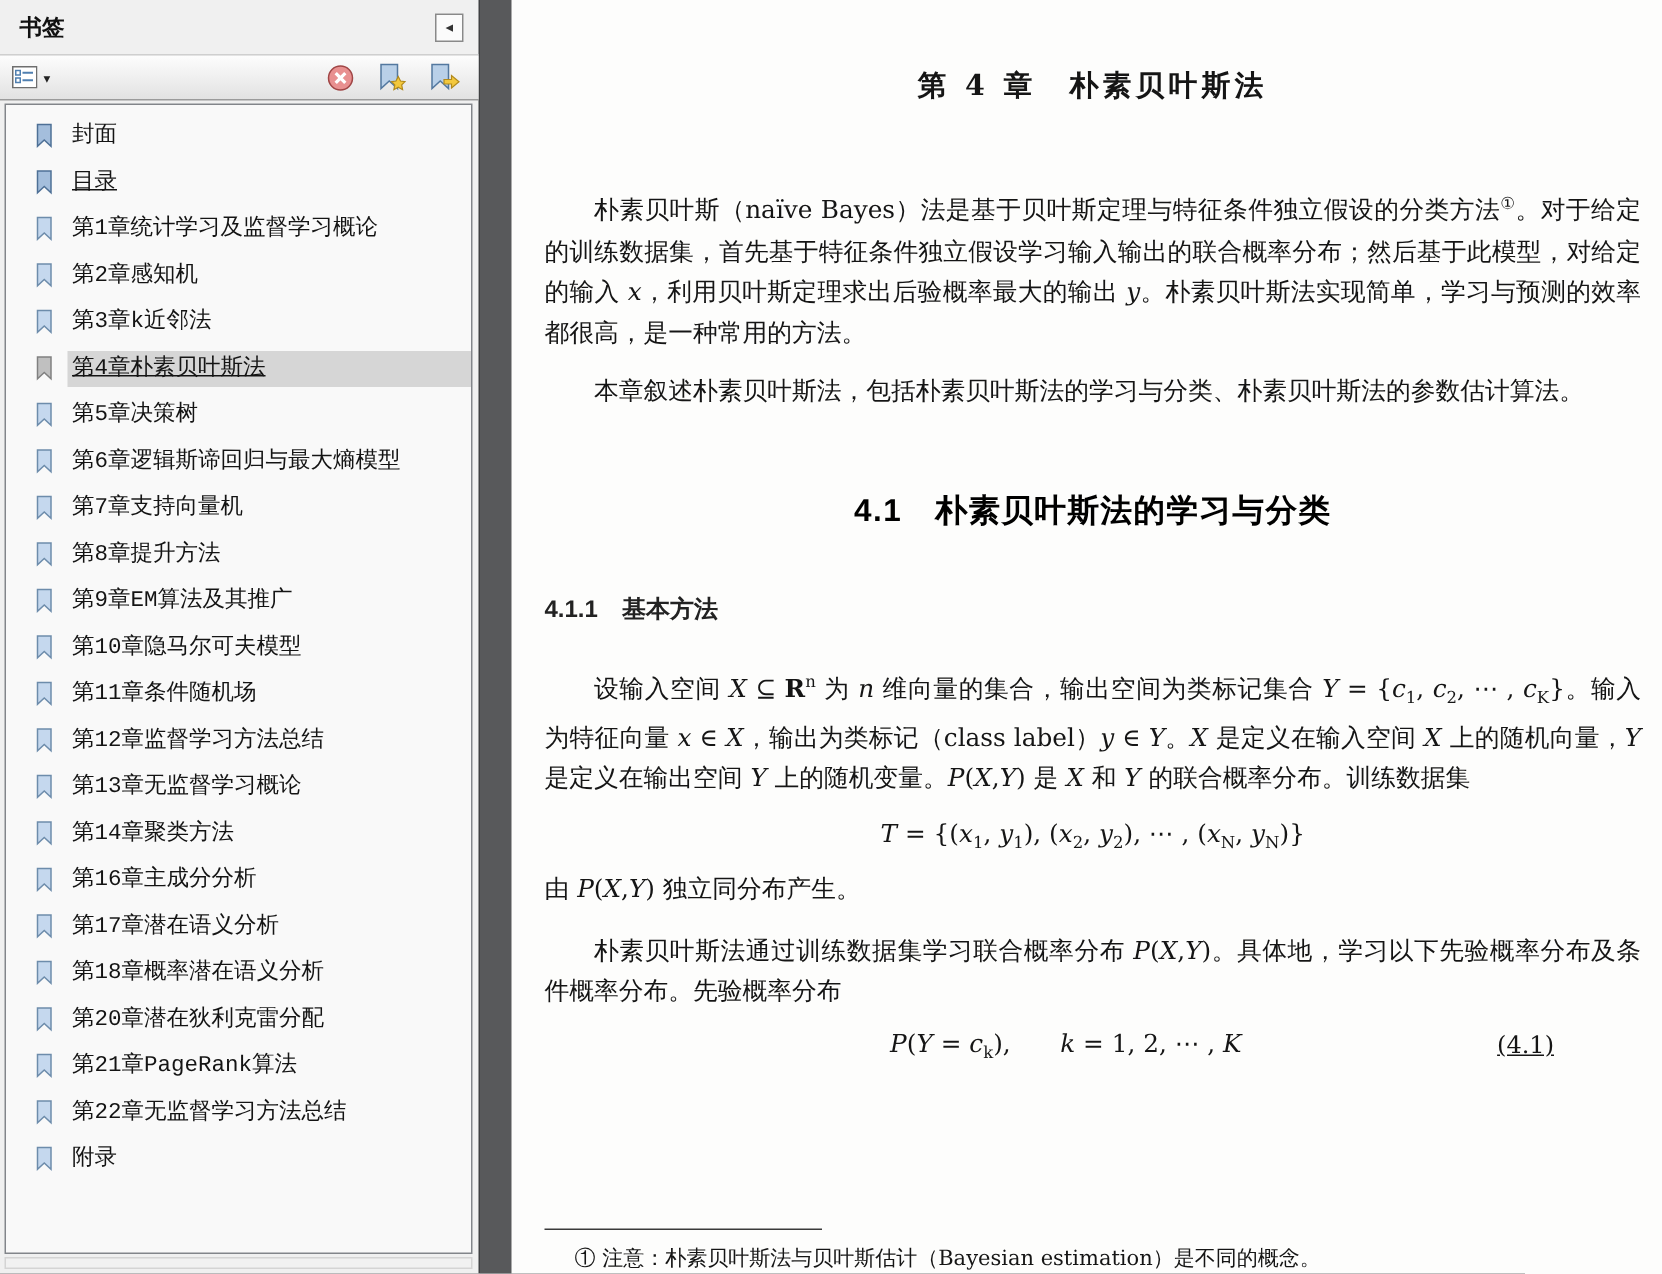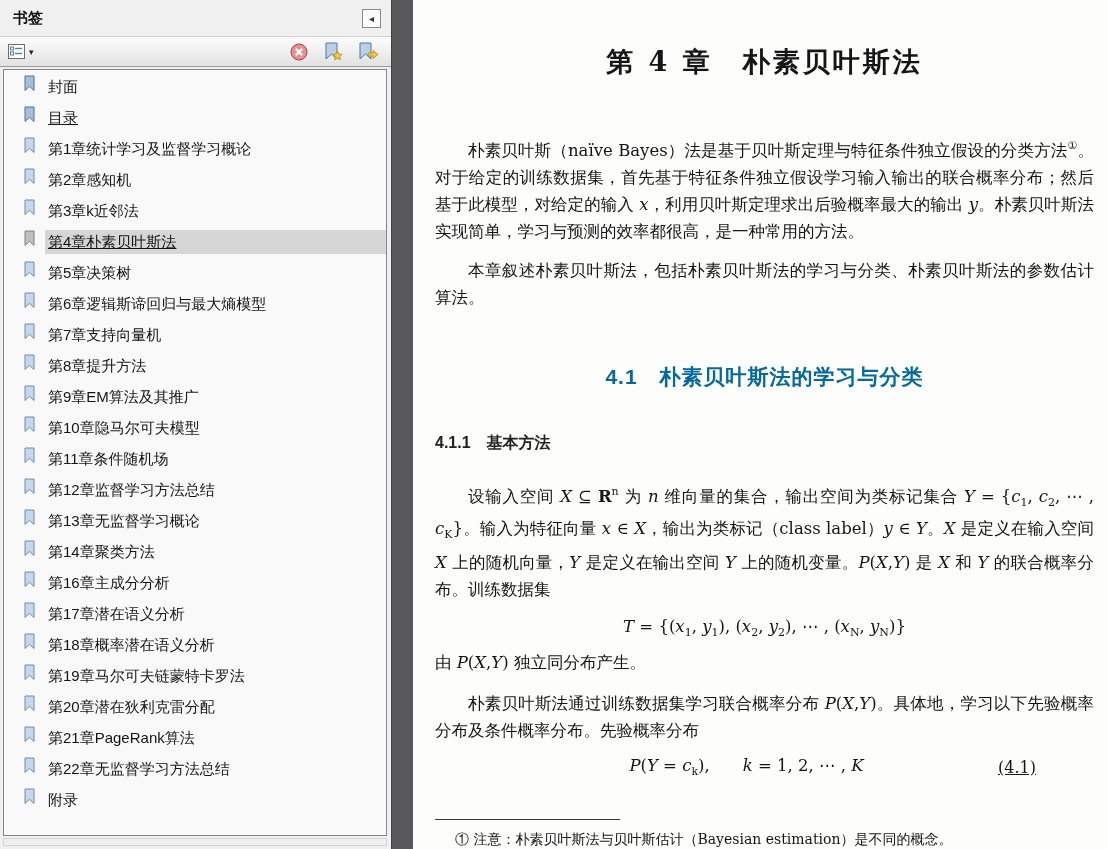--- a/index.html
+++ b/index.html
@@ -1,50 +1,50 @@
 <!DOCTYPE html>
 <html><head>
 <meta charset="utf-8">
 <style>
   * { box-sizing: border-box; margin: 0; padding: 0; }
   html,body { width:1108px; height:849px; overflow:hidden; }
   body { display:flex; font-family:"Liberation Sans", sans-serif; background:#58595b; }
 
   
-  .sidebar { width:392px; height:849px; background:#f0f0f0; display:flex; flex-direction:column; border-right:1px solid #3f4042; }
+  .sidebar { width:320px; height:849px; background:#f0f0f0; display:flex; flex-direction:column; border-right:1px solid #3f4042; }
   .sb-header { height:36px; display:flex; align-items:center; justify-content:space-between; padding:0 10px 0 13px; }
   .sb-title { font-weight:bold; font-size:15px; color:#111; }
   .collapse-btn { width:19px; height:19px; border:1px solid #898989; background:#fbfbfb; display:flex; align-items:center; justify-content:center; font-size:10px; color:#333; cursor:pointer; }
   .sb-toolbar { height:31px; background:linear-gradient(#fdfdfd,#e2e2e2); border-top:1px solid #cfcfcf; border-bottom:1px solid #9b9b9b; display:flex; align-items:center; padding:0 12px 0 8px; }
   .options-btn { display:flex; align-items:center; gap:4px; cursor:pointer; }
   .caret { font-size:9px; color:#222; }
   .sb-tool-group { margin-left:auto; display:flex; align-items:center; gap:15px; }
   .tool-btn { cursor:pointer; display:flex; }
 
   .bm-panel { flex:1; margin:2px 4px 0 3px; border:1px solid #82858a; background:#f9f9f9; overflow:hidden; padding-top:5px; }
-  .bm-item { height:31px; display:flex; align-items:flex-start; padding-left:19px; font-size:15px; color:#141414; cursor:pointer; }
+  .bm-item { height:31px; display:flex; align-items:center; padding-left:19px; font-size:15px; color:#141414; cursor:pointer;font-family:Liberation Mono, monospace; }
   .bm-icon { margin-right:9px; flex:0 0 auto; }
   .bm-icon path { fill:#c5d8ee; stroke:#6d8cab; stroke-width:1; }
   .bookmark-double .bm-icon path { fill:#a4bedc; stroke:#4e7096; }
   .selected .bm-icon path { fill:#c0c0c0; stroke:#808080; }
   .bm-label { flex:1; padding:3px 4px 3px 3px; line-height:18px; white-space:nowrap; overflow:hidden; }
   .selected .bm-label { background:#d6d6d6; }
   .underline .bm-label { text-decoration:underline; }
   .sb-hscroll { height:8px; margin:2px 4px 3px 3px; background:#f1f1f1; border:1px solid #d4d4d4; }
 
   
   .canvas-gap { width:21px; background:#58595b; }
 
   
   .page { flex:1; background:#fdfdfc; position:relative; font-family:"DejaVu Serif","Liberation Serif",serif; color:#151515; padding:0 14px 0 22px; }
-  .chapter-title { text-align:center; margin-top:44px; font-size:27px; font-weight:bold; letter-spacing:3px; }
+  .chapter-title { text-align:center; margin-top:44px; font-size:19px; font-weight:bold; letter-spacing:3px; }
   .para { font-size:16.5px; line-height:27px; text-align:justify; text-indent:2em; }
   .p1 { margin-top:52px; }
   .p2 { margin-top:12px; }
-  .section-title { text-align:center; margin-top:52px; font-size:21px; font-family:"Liberation Sans",sans-serif; font-weight:600; letter-spacing:1px; color:#0369a1; }
+  .section-title { text-align:center; margin-top:52px; font-size:21px; font-family:"Liberation Sans",sans-serif; font-weight:600; letter-spacing:1px; color:#000000; }
   .subsection-title { margin-top:42px; font-size:16px; font-family:"Liberation Sans",sans-serif; font-weight:600; color:#222; }
   .p3 { margin-top:24px; }
   .formula { text-align:center; font-size:16.5px; margin-top:14px; }
   .p4 { margin-top:10px; text-indent:0; }
   .p5 { margin-top:14px; }
   .formula-row { display:flex; align-items:center; margin-top:12px; }
   .formula-main { flex:1; text-align:center; font-size:16.5px; padding-left:60px; }
   .formula-tag { font-size:16px; margin-right:58px;text-decoration:underline; }
   .footnote { position:absolute; left:22px; right:14px; bottom:0; }
   .fn-rule { width:185px; border-top:1.5px solid #3a3a3a; margin-bottom:9px; }
@@ -224,26 +224,20 @@
         <span class="bm-label">第17章潜在语义分析</span>
       </div>
 
       <div class="bm-item bookmark">
         <svg class="bm-icon" width="13" height="17" viewBox="0 0 13 17">
           <path d="M2 1 h9 v14.5 l-4.5 -4.2 l-4.5 4.2 z"></path>
         </svg>
         <span class="bm-label">第18章概率潜在语义分析</span>
       </div>
 
-      <div class="bm-item bookmark">
-        <svg class="bm-icon" width="13" height="17" viewBox="0 0 13 17">
-          <path d="M2 1 h9 v14.5 l-4.5 -4.2 l-4.5 4.2 z"></path>
-        </svg>
-        <span class="bm-label">第19章马尔可夫链蒙特卡罗法</span>
-      </div>
 
       <div class="bm-item bookmark">
         <svg class="bm-icon" width="13" height="17" viewBox="0 0 13 17">
           <path d="M2 1 h9 v14.5 l-4.5 -4.2 l-4.5 4.2 z"></path>
         </svg>
         <span class="bm-label">第20章潜在狄利克雷分配</span>
       </div>
 
       <div class="bm-item bookmark">
         <svg class="bm-icon" width="13" height="17" viewBox="0 0 13 17">

